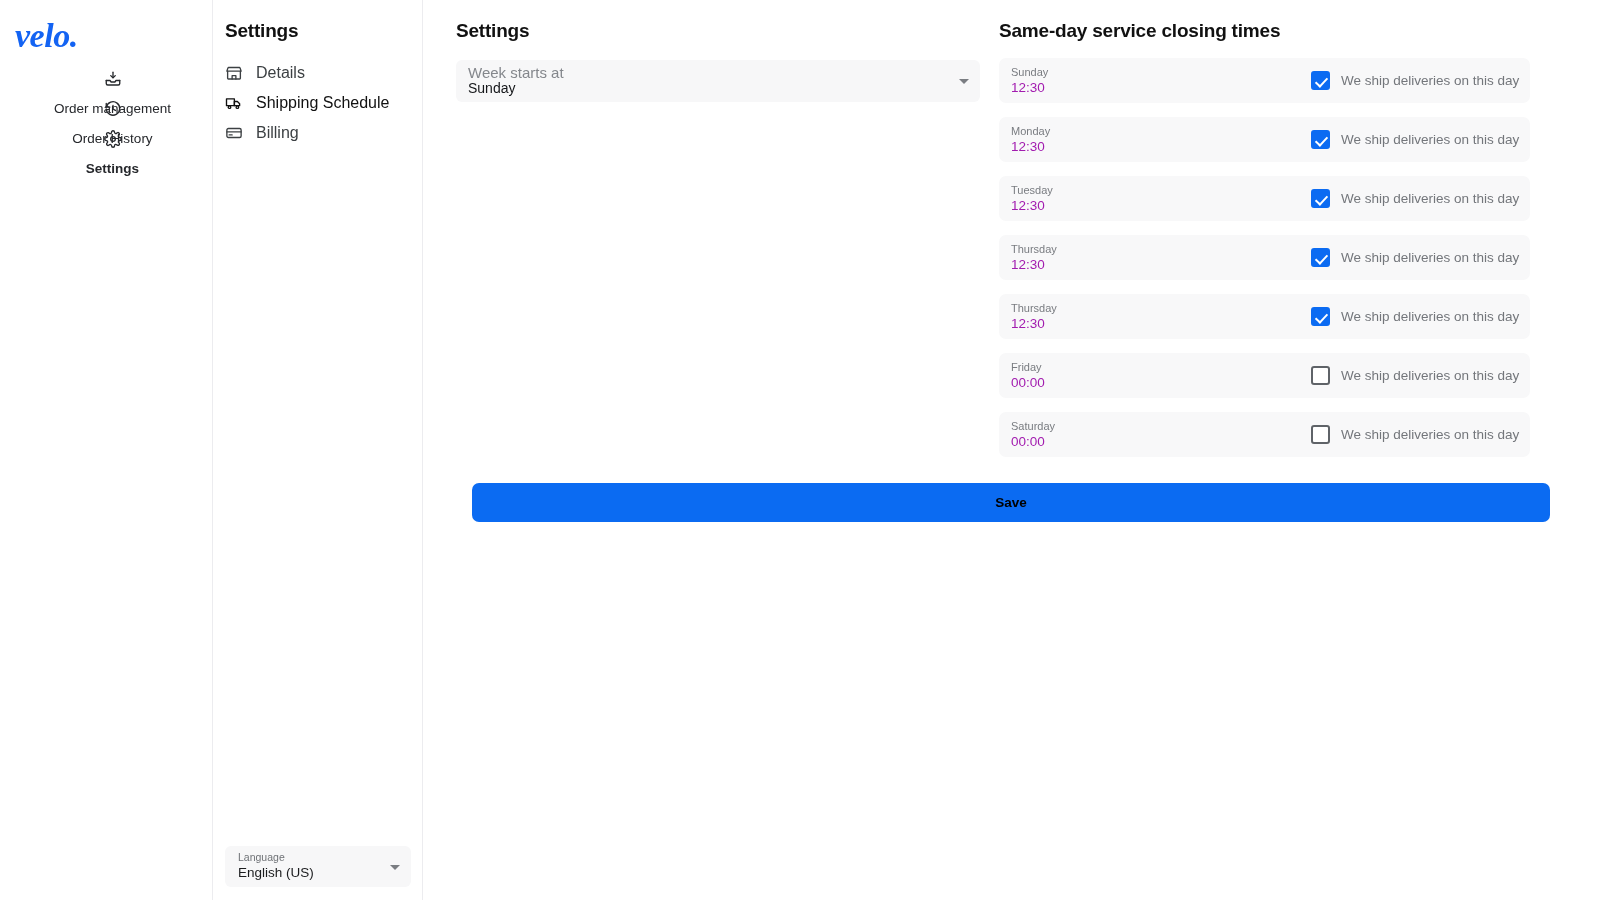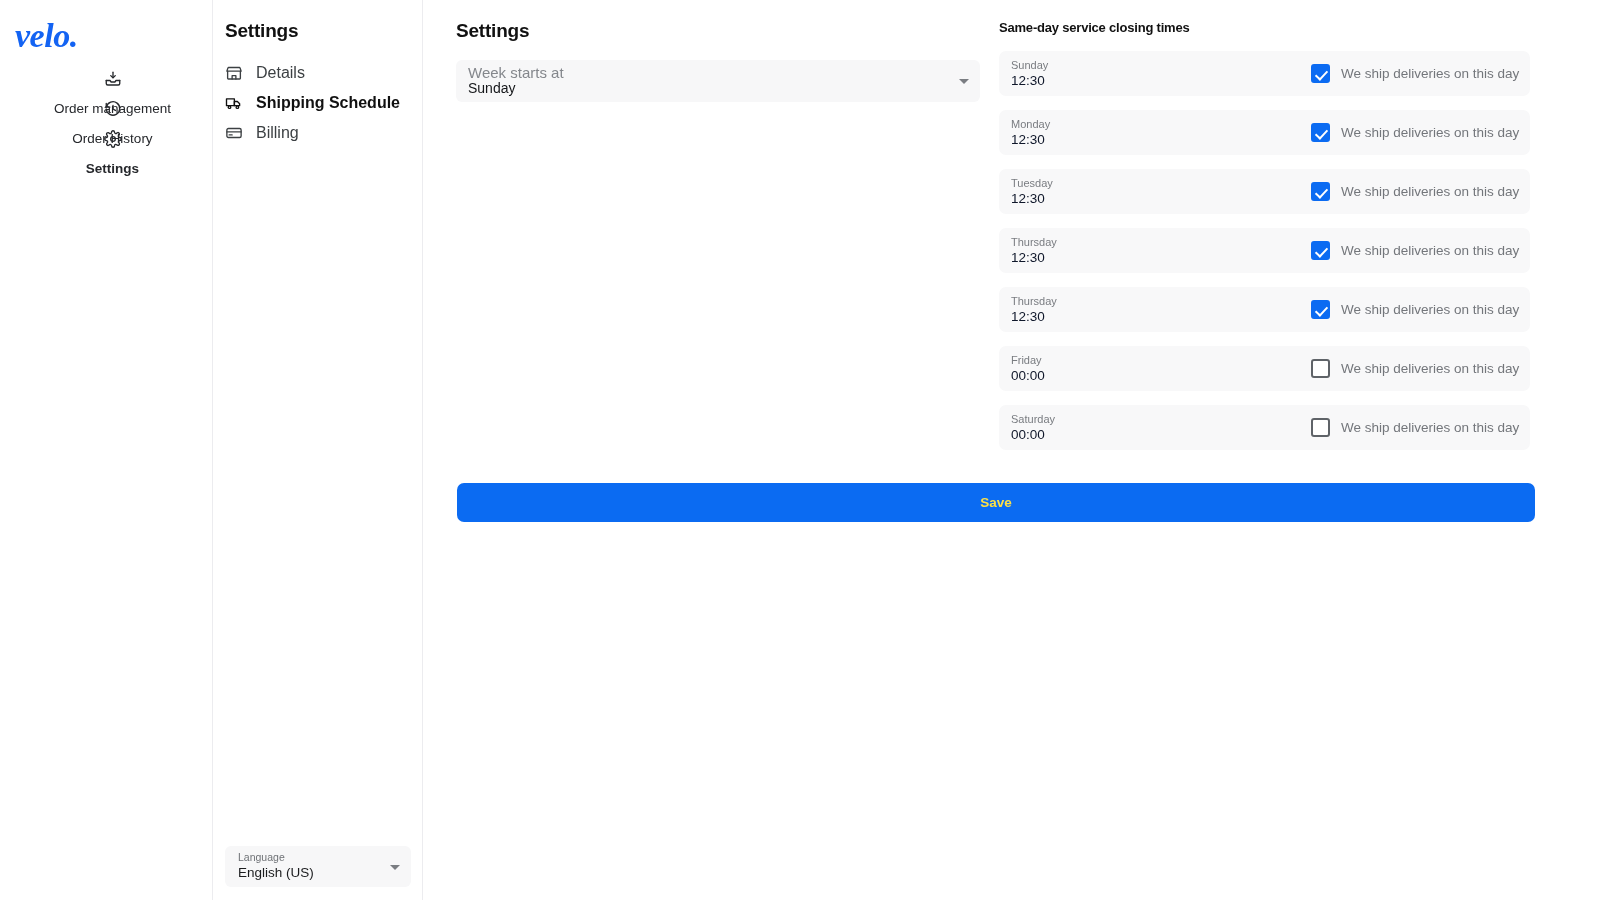--- a/index.html
+++ b/index.html
@@ -57,21 +57,21 @@
     font-size: 19px; font-weight: 700; letter-spacing: -0.2px;
     padding-left: 12px; margin-bottom: 16px; color: #111;
   }
   .subnav-item {
     display: flex; align-items: center; gap: 13px;
     height: 30px; padding-left: 12px;
     cursor: pointer; color: #3c4043;
   }
   .subnav-item .ico { width: 18px; height: 18px; flex: 0 0 18px; }
   .subnav-item .lbl { font-size: 16px; line-height: 1; white-space: nowrap; }
-  .subnav-item.active .lbl { font-weight: 700; color: #111; }
+  .subnav-item.active .lbl { font-weight: 400; color: #111; }
 
   .language-select {
     position: absolute; left: 12px; bottom: 13px;
     width: 186px; height: 41px;
     background: #f7f7f8; border-radius: 6px;
     padding: 5px 10px 0 13px;
     cursor: pointer;
   }
   .language-select .cap { font-size: 10.5px; color: #6f7276; line-height: 13px; }
   .language-select .val { font-size: 13.5px; color: #1b1c1e; line-height: 17px; }
@@ -102,32 +102,32 @@
   }
   .week-select .cap { font-size: 15px; color: #84878c; line-height: 13px; }
   .week-select .val { font-size: 14px; color: #15171a; line-height: 18px; }
 
   
   .right {
     flex: 1 1 auto;
     padding: 20px 15px 0 19px;
   }
   .right h2 {
-    font-size: 13px; font-weight: 700; letter-spacing: -0.2px;
+    font-size: 19px; font-weight: 700; letter-spacing: -0.2px;
     color: #111; margin-bottom: 16px;
   }
   .day-row {
     display: flex; align-items: center;
     height: 45px; margin-bottom: 14px;
     background: #f8f8f9; border-radius: 7px;
     padding: 0 0 0 12px;
   }
   .day-info { flex: 0 0 auto; min-width: 300px; }
   .day-info .dname { font-size: 11px; color: #797c81; line-height: 14px; }
-  .day-info .dtime { font-size: 13.5px; color: #0f172a; line-height: 17px; }
+  .day-info .dtime { font-size: 13.5px; color: #a21caf; line-height: 17px; }
   .ship-wrap {
     margin-left: auto; display: flex; align-items: center; gap: 11px;
     padding-right: 11px;
   }
   .cbx {
     width: 19px; height: 19px; border-radius: 3px; flex: 0 0 19px;
     position: relative; cursor: pointer;
     background: #fff; border: 2px solid #5f6368;
   }
   .cbx.on { background: #0b6bf2; border-color: #0b6bf2; }
@@ -135,23 +135,23 @@
     content: ""; position: absolute;
     left: 5px; top: 1.5px;
     width: 5px; height: 10px;
     border: solid #fff; border-width: 0 2.2px 2.2px 0;
     transform: rotate(43deg);
   }
   .ship-lbl { font-size: 13.5px; color: #73767b; white-space: nowrap; }
 
   
   .save-btn {
-    position: absolute; left: 457px; top: 483px;
+    position: absolute; left: 472px; top: 483px;
     width: 1078px; height: 39px;
-    background: #0b6bf2; color: #fde047;
+    background: #0b6bf2; color: #000000;
     border: none; border-radius: 7px;
     font-family: "Liberation Sans", sans-serif;
     font-size: 13.5px; font-weight: 700;
     cursor: pointer;
   }
 </style>
 </head>
 <body>
 
 <div class="app">

